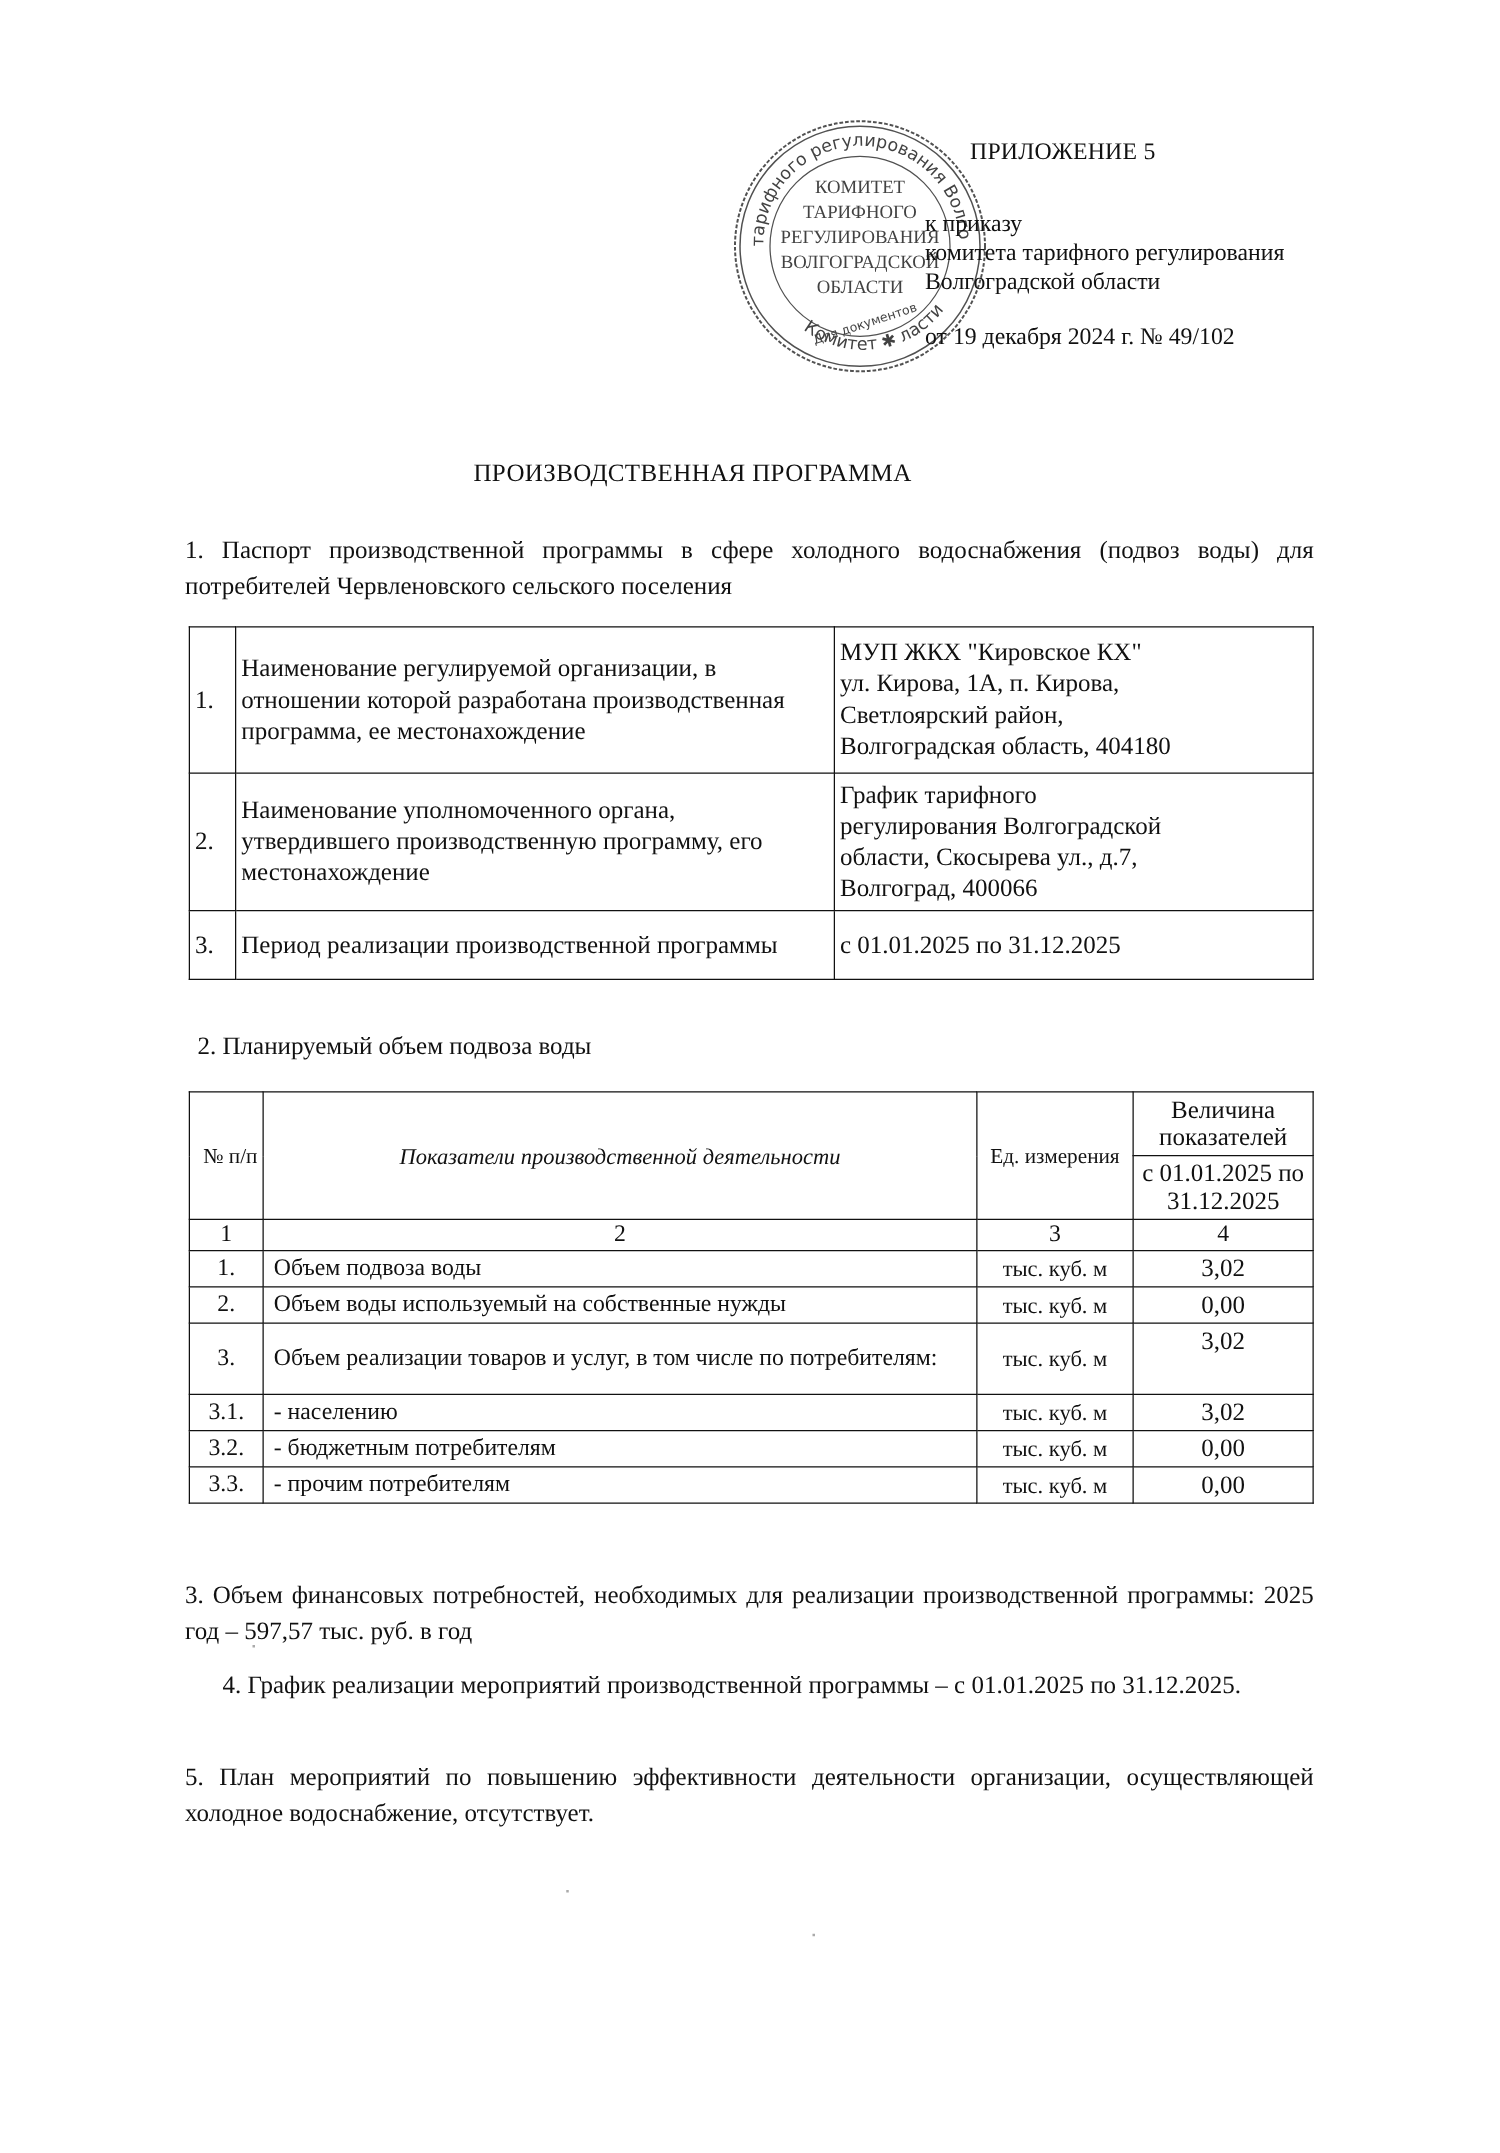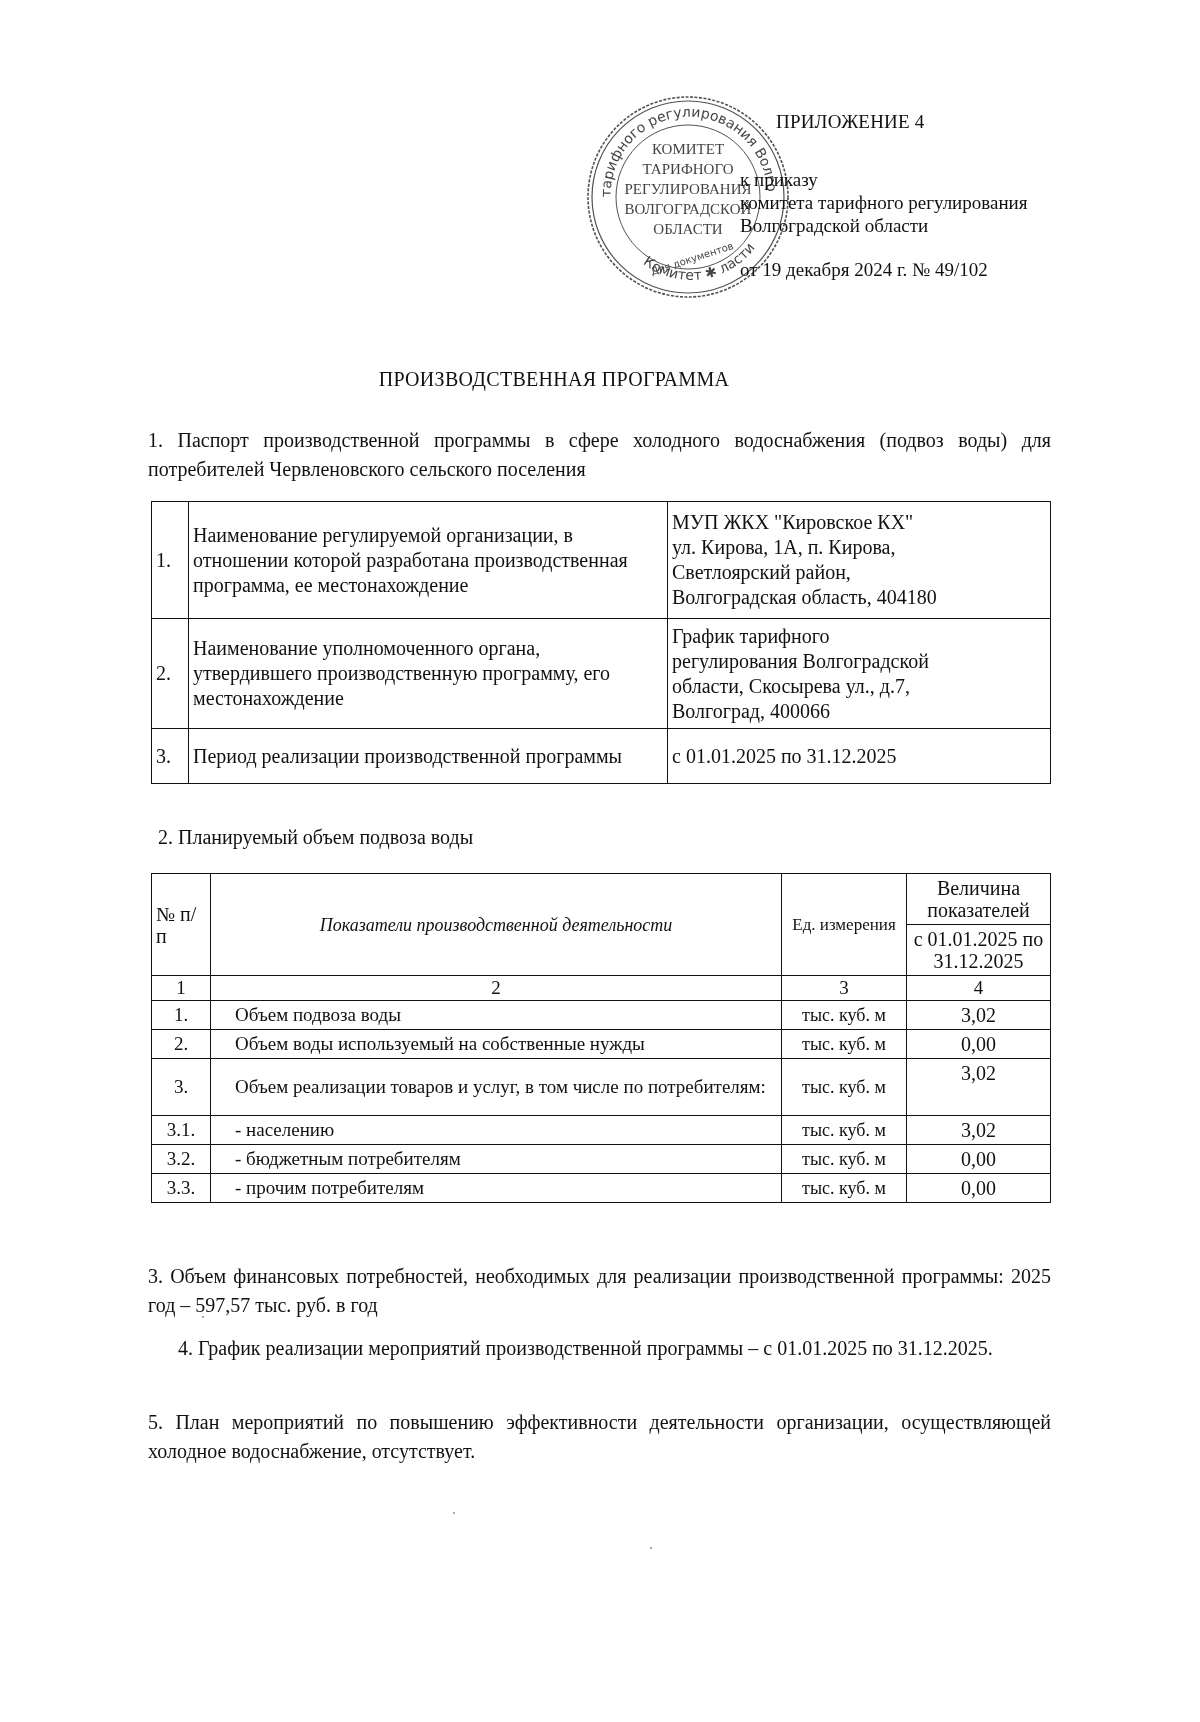--- a/index.html
+++ b/index.html
@@ -108,31 +108,31 @@
       top: 873px;
       width: 900px;
       font-size: 19px;
       line-height: 24px;
     }
     .t2 td, .t2 th {
       border: 1.6px solid #111;
       padding: 0 4px;
       font-weight: normal;
     }
-    .t2 .h-num { width: 50px; text-align: left; vertical-align: middle; font-size: 20px; line-height: 22px; }
+    .t2 .h-num { width: 50px; text-align: right; vertical-align: middle; font-size: 17px; line-height: 22px; }
     .t2 .h-ind { width: 562px; text-align: center; vertical-align: middle; font-size: 18px; font-style: italic; }
     .t2 .h-unit { width: 116px; text-align: center; vertical-align: middle; font-size: 17px; line-height: 22px; }
     .t2 .h-val { text-align: center; font-size: 20px; line-height: 22px; }
     .t2 tr.hdr1 th { height: 50px; }
     .t2 tr.hdr2 th { height: 50px; }
     .t2 tr.colnums td { height: 24px; text-align: center; }
     .t2 tr.row td { height: 28px; }
     .t2 tr.row.tall td { height: 54px; }
     .t2 td.c-num { text-align: center; }
-    .t2 td.c-ind { text-align: left; padding-left: 24px; }
+    .t2 td.c-ind { text-align: left; padding-left: 8px; }
     .t2 td.c-unit { text-align: center; white-space: nowrap; font-size: 18px; }
     .t2 td.c-val { text-align: center; font-size: 20px; }
     .t2 tr.tall td.c-val { vertical-align: top; padding-top: 2px; }
 
     .speck {
       position: absolute;
       width: 2px; height: 2px;
       background: #aaa;
     }
   </style>
@@ -159,21 +159,21 @@
       <text x="105" y="62">КОМИТЕТ</text>
       <text x="105" y="82">ТАРИФНОГО</text>
       <text x="105" y="102">РЕГУЛИРОВАНИЯ</text>
       <text x="105" y="122">ВОЛГОГРАДСКОЙ</text>
       <text x="105" y="142">ОБЛАСТИ</text>
     </g>
     <text x="110" y="170" font-family="DejaVu Sans, sans-serif" font-size="10" fill="#222" transform="rotate(-18 110 170)" text-anchor="middle">Для документов</text>
   </svg>
 
   <div class="approval">
-    <div class="ap-title">ПРИЛОЖЕНИЕ 4</div>
+    <div class="ap-title">ПРИЛОЖЕНИЕ 5</div>
     <div class="ap-line1">к приказу</div>
     <div class="ap-line2">комитета тарифного регулирования</div>
     <div class="ap-line3">Волгоградской области</div>
     <div class="ap-line4">от 19 декабря 2024 г. № 49/102</div>
   </div>
 
   <div class="doc-title">ПРОИЗВОДСТВЕННАЯ ПРОГРАММА</div>
 
   <div class="para p1">1. Паспорт производственной программы в сфере холодного водоснабжения (подвоз воды) для потребителей Червленовского сельского поселения</div>
 

